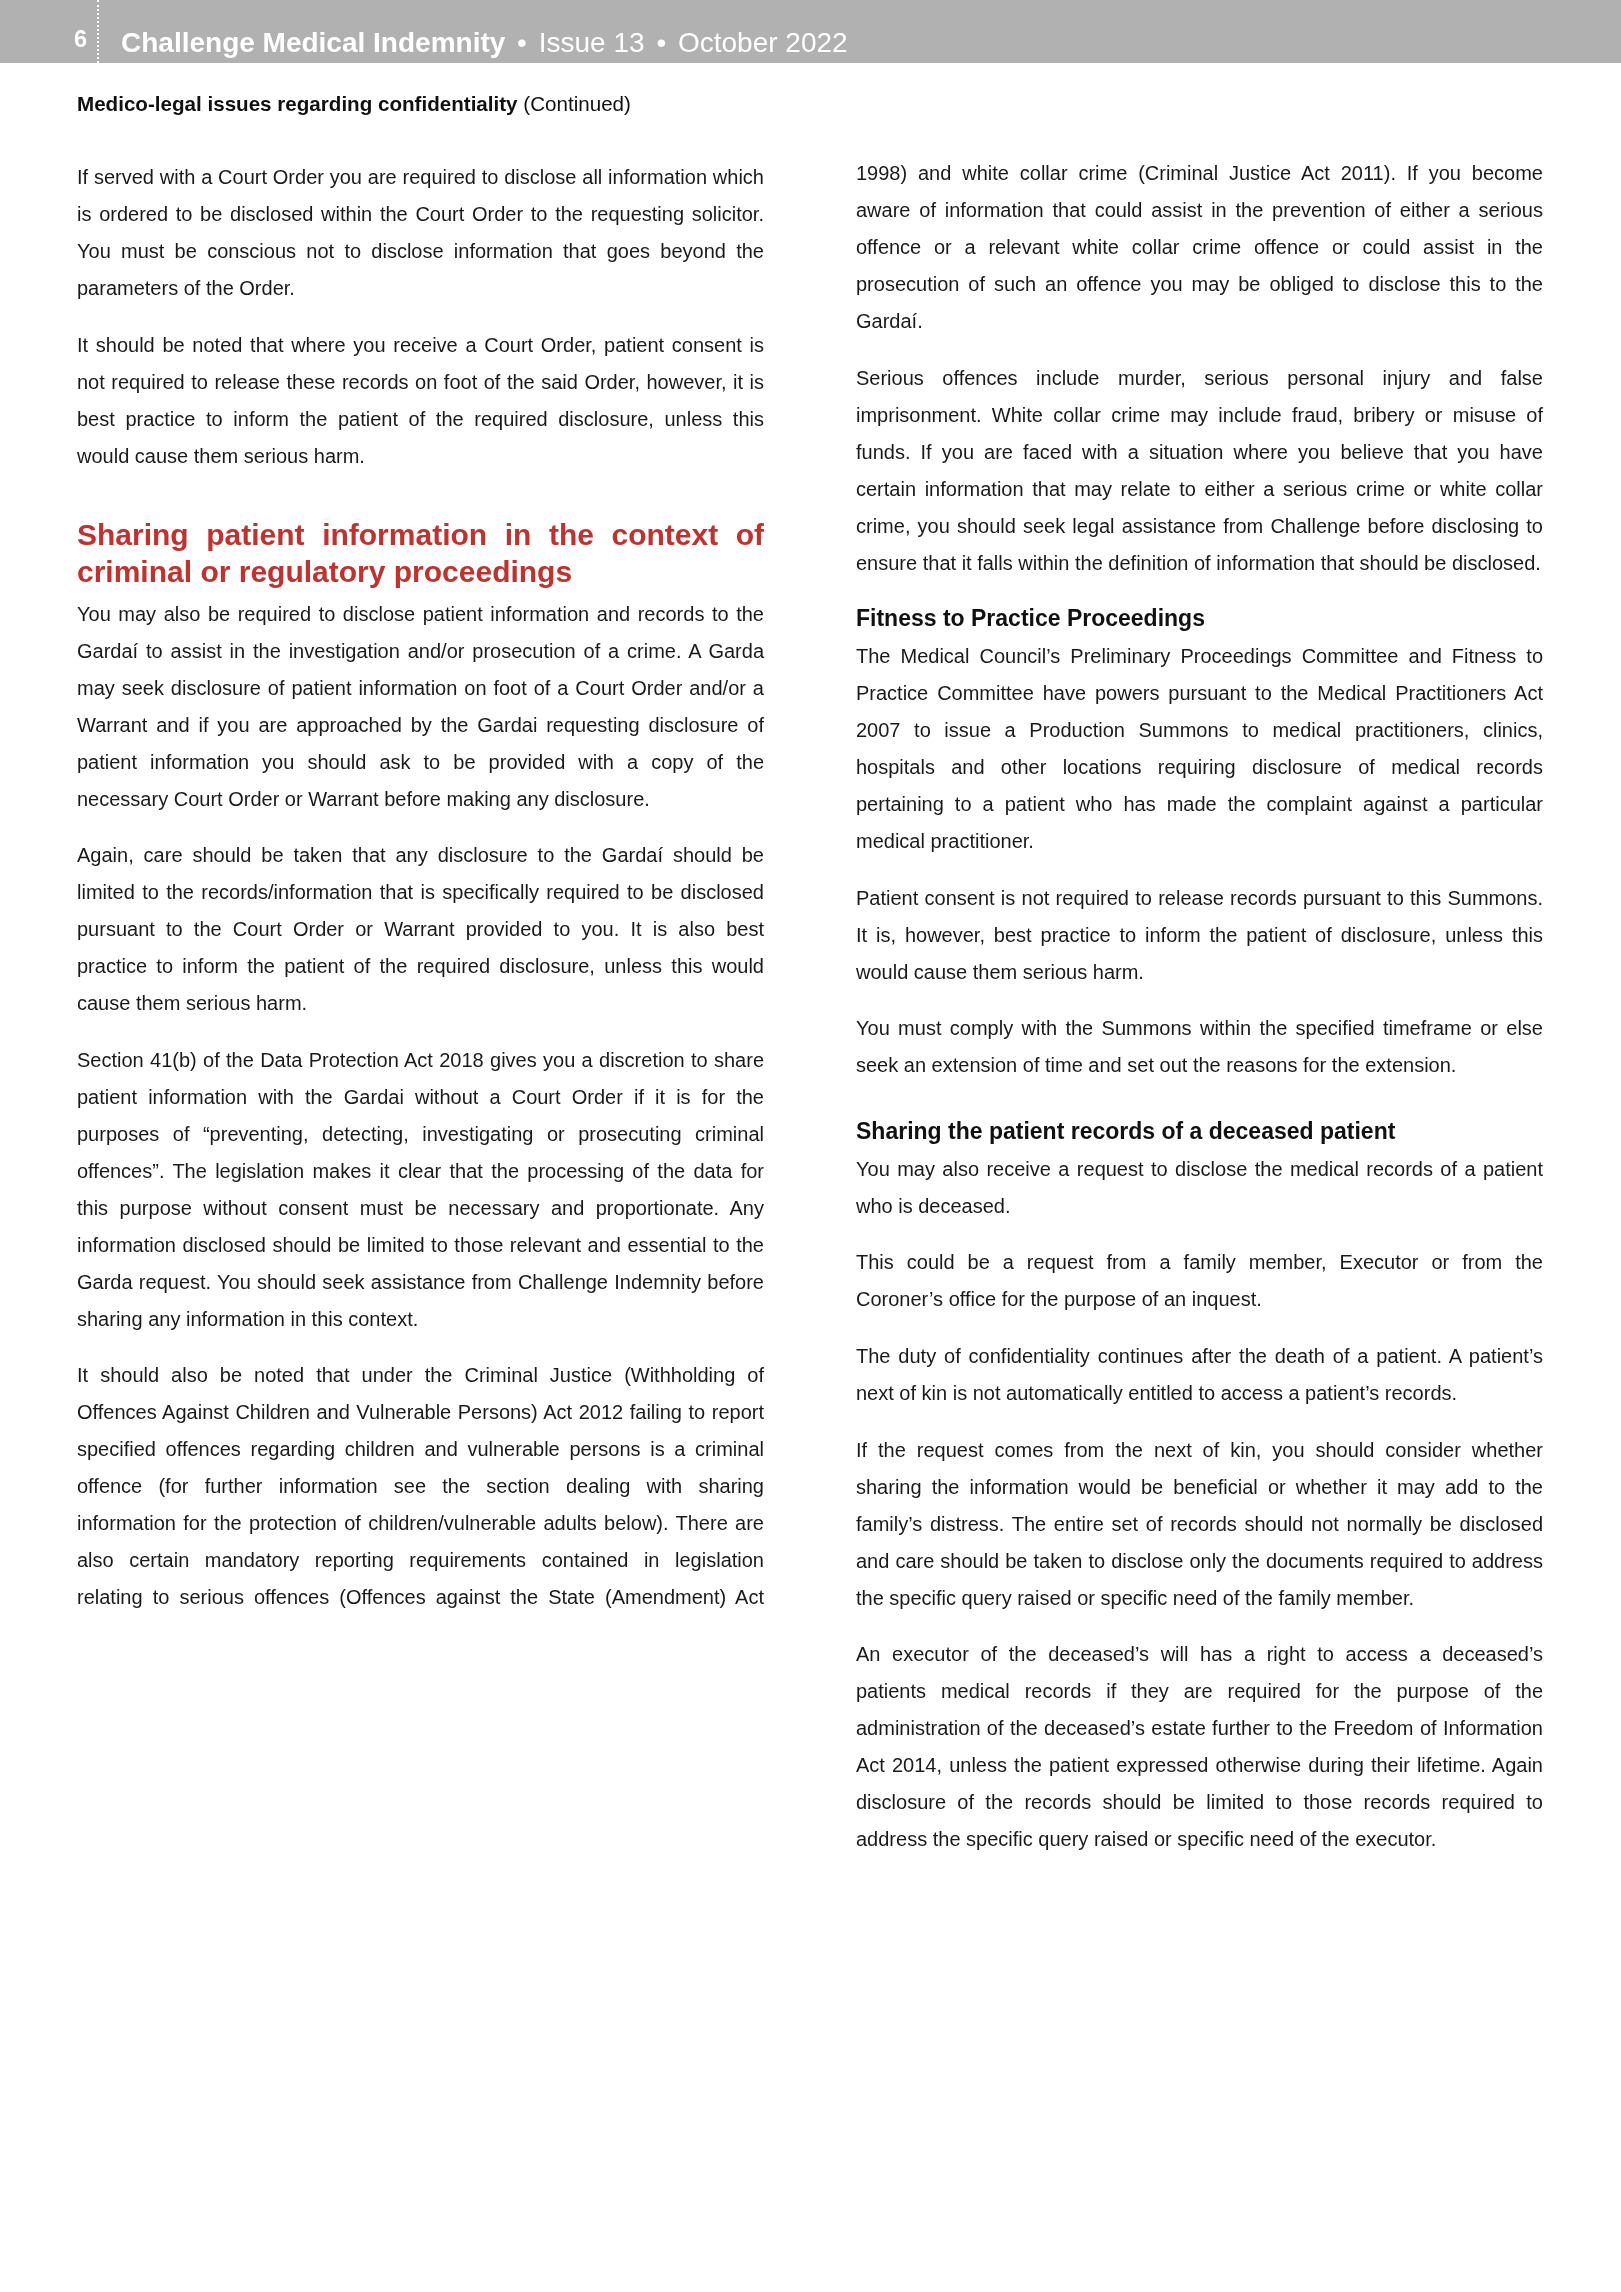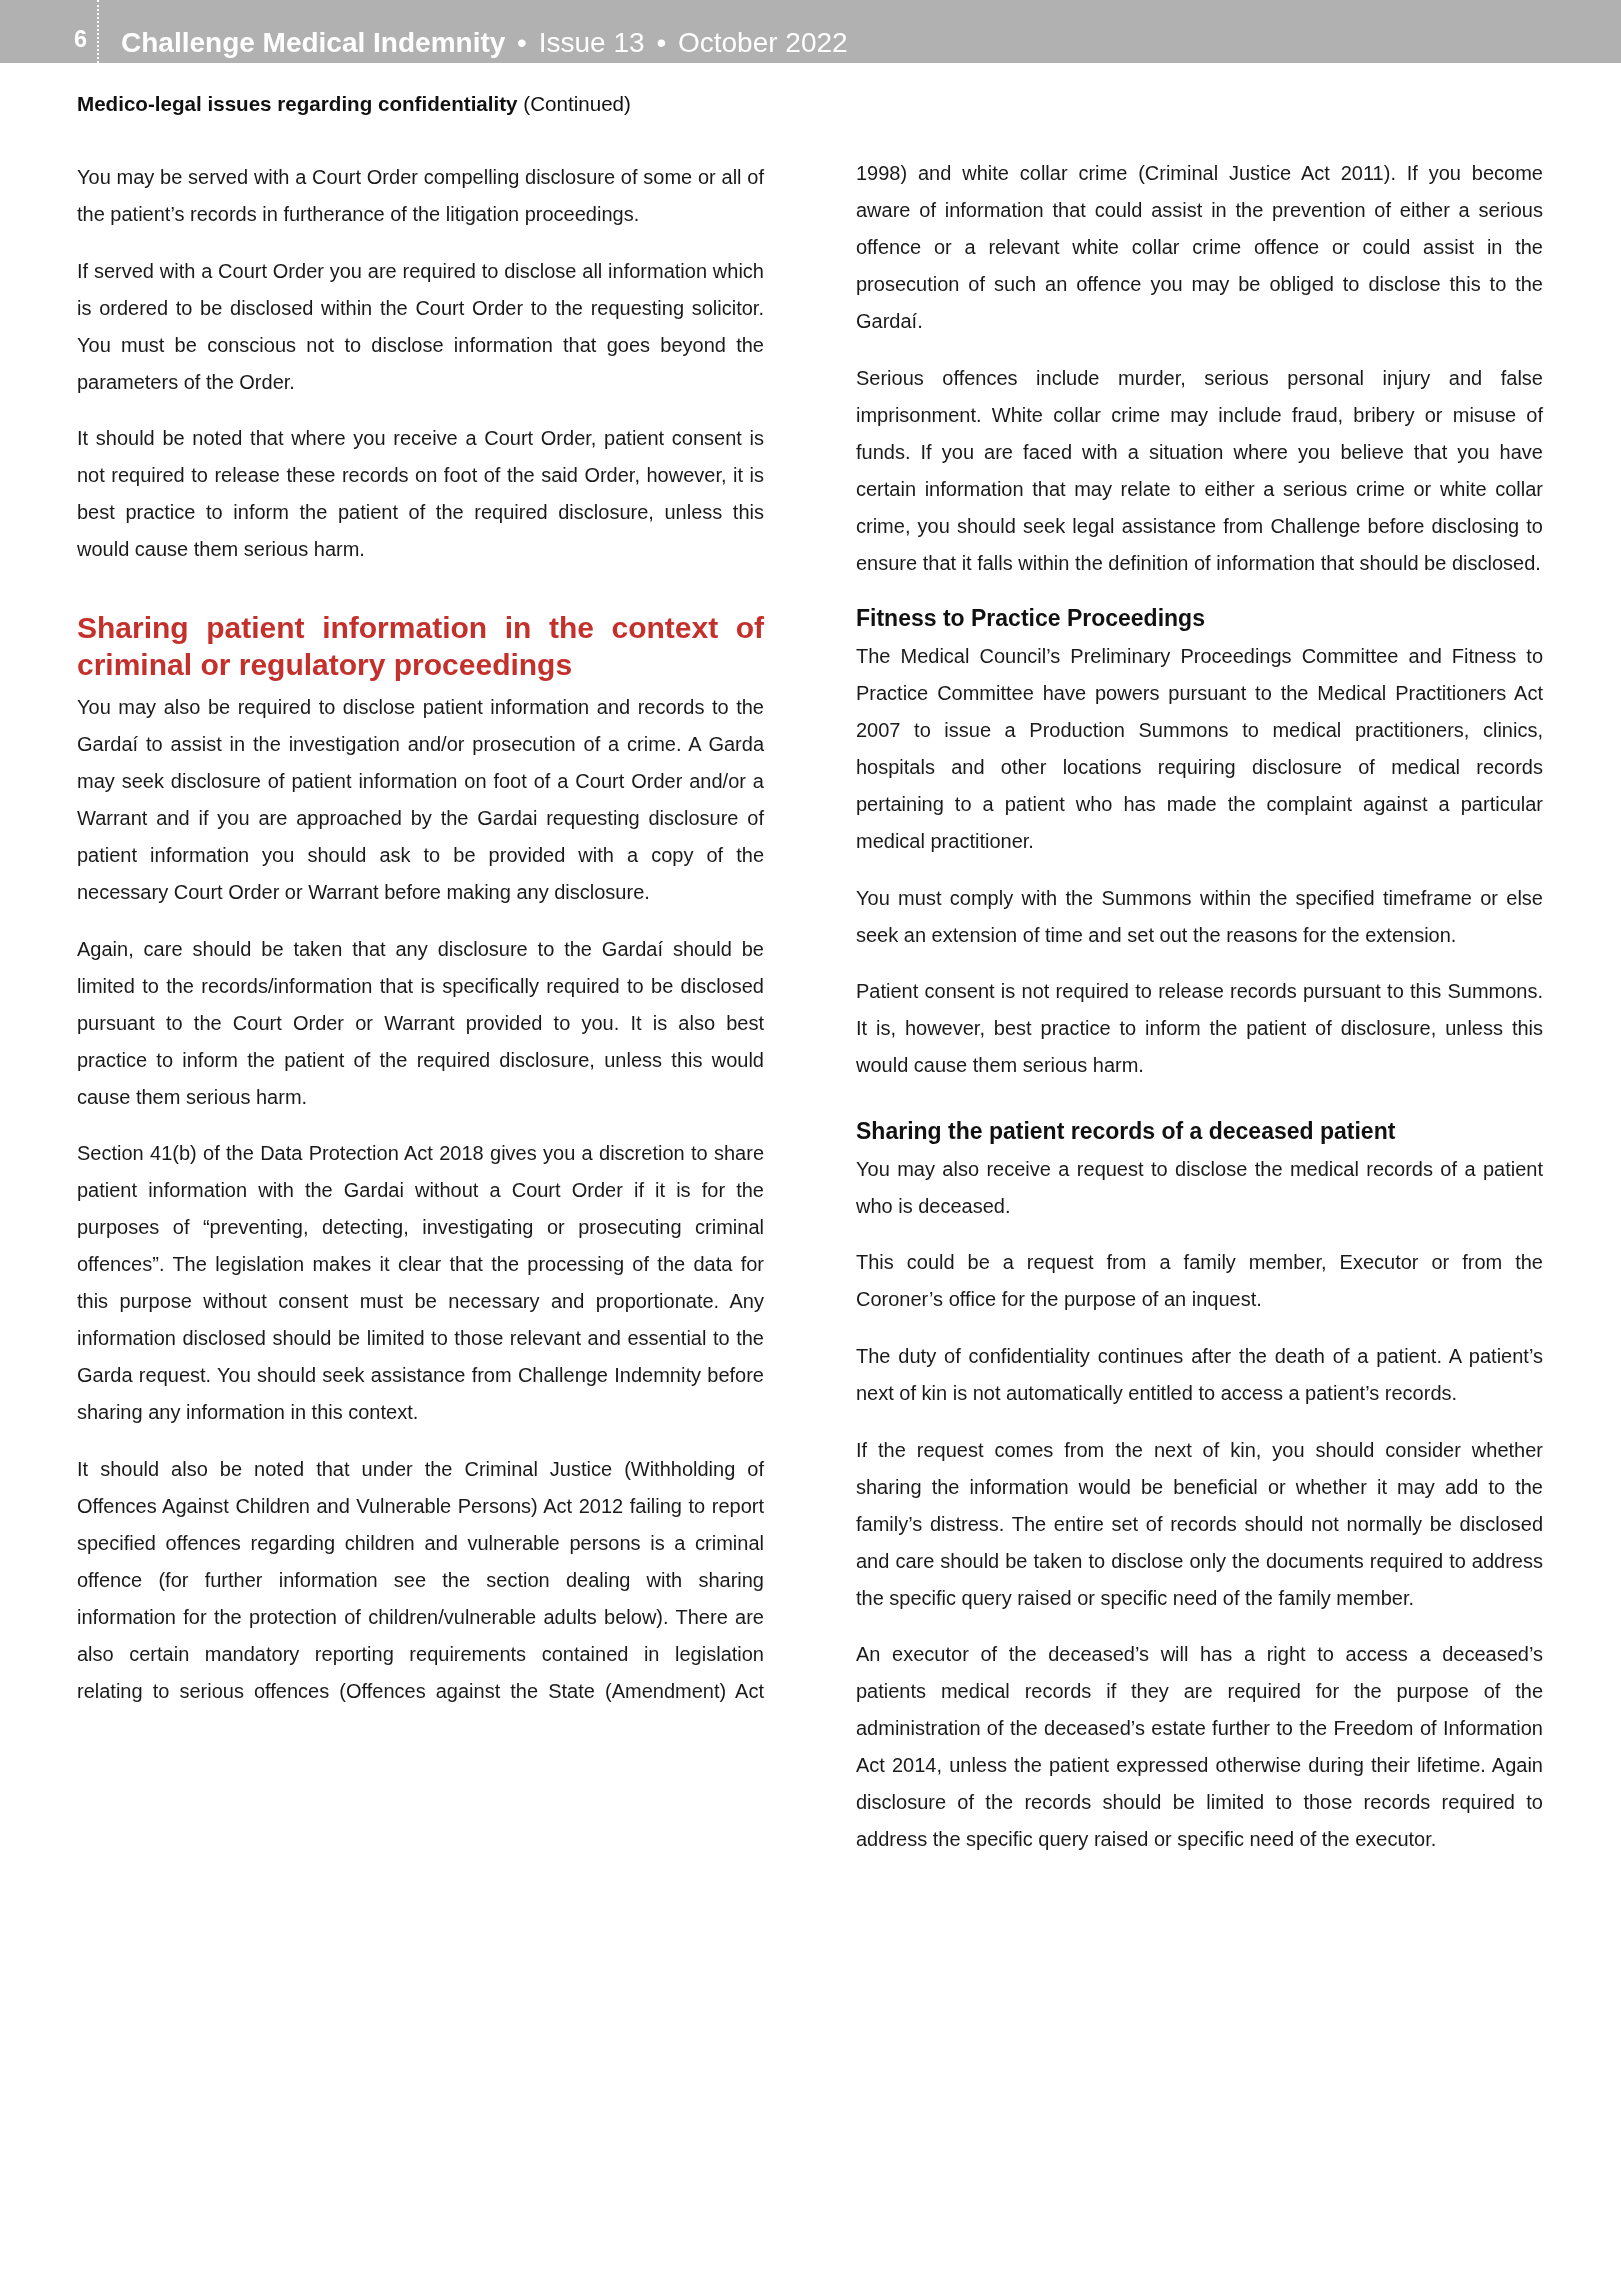--- a/index.html
+++ b/index.html
@@ -32,38 +32,37 @@
     <b>Challenge Medical Indemnity</b><span class="sep">•</span><span>Issue 13</span><span class="sep">•</span><span>October 2022</span>
   </span>
 </div>
 
 <div class="subtitle">
   <b>Medico-legal issues regarding confidentiality</b>
   <span>(Continued)</span>
 </div>
 
 <div class="col left">
-  <p>You may be served with a Court Order compelling disclosure of some or all of the patient’s records in furtherance of the litigation proceedings.</p>
   <p>If served with a Court Order you are required to disclose all information which is ordered to be disclosed within the Court Order to the requesting solicitor.  You must be conscious not to disclose information that goes beyond the parameters of the Order.</p>
   <p>It should be noted that where you receive a Court Order, patient consent is not required to release these records on foot of the said Order, however, it is best practice to inform the patient of the required disclosure, unless this would cause them serious harm.</p>
   <div class="gap-big"></div>
   <h2>Sharing patient information in the context of criminal or regulatory proceedings</h2>
   <p>You may also be required to disclose patient information and records to the Gardaí to assist in the investigation and/or prosecution of a crime. A Garda may seek disclosure of patient information on foot of a Court Order and/or a Warrant and if you are approached by the Gardai requesting disclosure of patient information you should ask to be provided with a copy of the necessary Court Order or Warrant before making any disclosure.</p>
   <p>Again, care should be taken that any disclosure to the Gardaí should be limited to the records/information that is specifically required to be disclosed pursuant to the Court Order or Warrant provided to you. It is also best practice to inform the patient of the required disclosure, unless this would cause them serious harm.</p>
   <p>Section 41(b) of the Data Protection Act 2018 gives you a discretion to share patient information with the Gardai without a Court Order if it is for the purposes of “preventing, detecting, investigating or prosecuting criminal offences”. The legislation makes it clear that the processing of the data for this purpose without consent must be necessary and proportionate. Any information disclosed should be limited to those relevant and essential to the Garda request. You should seek assistance from Challenge Indemnity before sharing any information in this context.</p>
   <p style="text-align-last: justify;">It should also be noted that under the Criminal Justice (Withholding of Offences Against Children and Vulnerable Persons) Act 2012 failing to report specified offences regarding children and vulnerable persons is a criminal offence (for further information see the section dealing with sharing information for the protection of children/vulnerable adults below). There are also certain mandatory reporting requirements contained in legislation relating to serious offences (Offences against the State (Amendment) Act</p>
 </div>
 
 <div class="col right">
   <p>1998) and white collar crime (Criminal Justice Act 2011). If you become aware of information that could assist in the prevention of either a serious offence or a relevant white collar crime offence or could assist in the prosecution of such an offence you may be obliged to disclose this to the Gardaí.</p>
   <p>Serious offences include murder, serious personal injury and false imprisonment. White collar crime may include fraud, bribery or misuse of funds. If you are faced with a situation where you believe that you have certain information that may relate to either a serious crime or white collar crime, you should seek legal assistance from Challenge before disclosing to ensure that it falls within the definition of information that should be disclosed.</p>
   <h3>Fitness to Practice Proceedings</h3>
   <p>The Medical Council’s Preliminary Proceedings Committee and Fitness to Practice Committee have powers pursuant to the Medical Practitioners Act 2007 to issue a Production Summons to medical practitioners, clinics, hospitals and other locations requiring disclosure of medical records pertaining to a patient who has made the complaint against a particular medical practitioner.</p>
+  <p>Patient consent is not required to release records pursuant to this Summons. It is, however, best practice to inform the patient of disclosure, unless this would cause them serious harm.</p>
   <p>You must comply with the Summons within the specified timeframe or else seek an extension of time and set out the reasons for the extension.</p>
-  <p>Patient consent is not required to release records pursuant to this Summons. It is, however, best practice to inform the patient of disclosure, unless this would cause them serious harm.</p>
   <div style="height:9.8px"></div>
   <h3>Sharing the patient records of a deceased patient</h3>
   <p>You may also receive a request to disclose the medical records of a patient who is deceased.</p>
   <p>This could be a request from a family member, Executor or from the Coroner’s office for the purpose of an inquest.</p>
   <p>The duty of confidentiality continues after the death of a patient. A patient’s next of kin is not automatically entitled to access a patient’s records.</p>
   <p>If the request comes from the next of kin, you should consider whether sharing the information would be beneficial or whether it may add to the family’s distress. The entire set of records should not normally be disclosed and care should be taken to disclose only the documents required to address the specific query raised or specific need of the family member.</p>
   <p>An executor of the deceased’s will has a right to access a deceased’s patients medical records if they are required for the purpose of the administration of the deceased’s estate further to the Freedom of Information Act 2014, unless the patient expressed otherwise during their lifetime. Again disclosure of the records should be limited to those records required to address the specific query raised or specific need of the executor.</p>
 </div>
 
 

